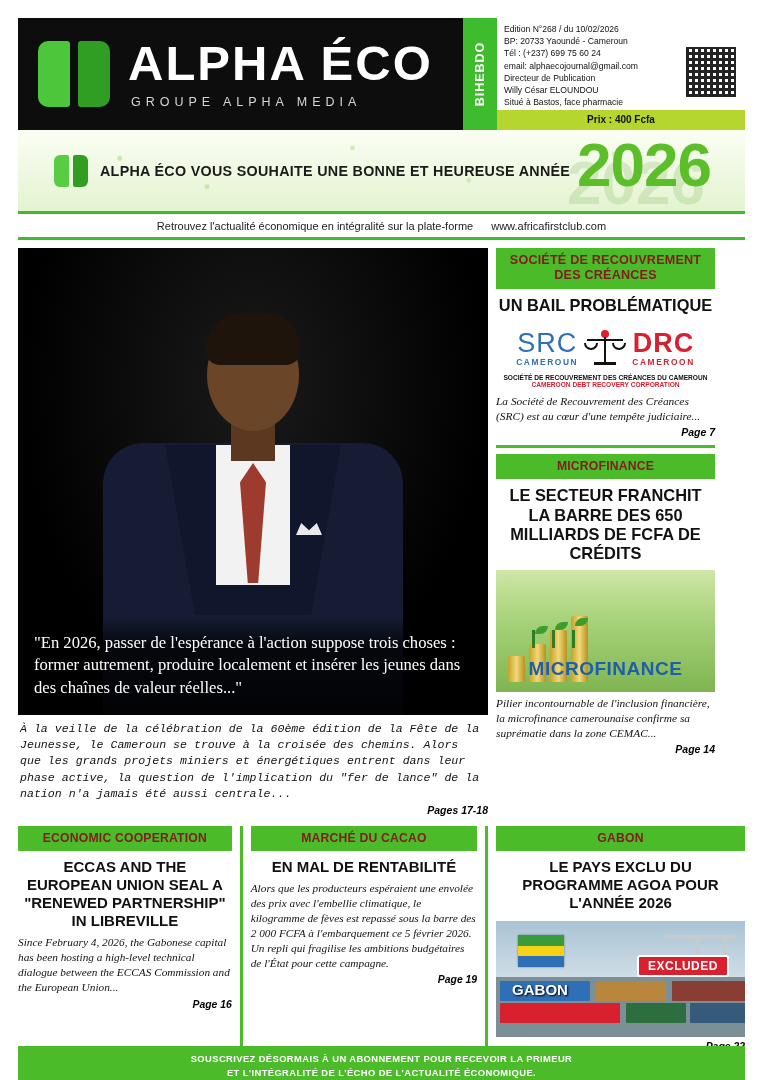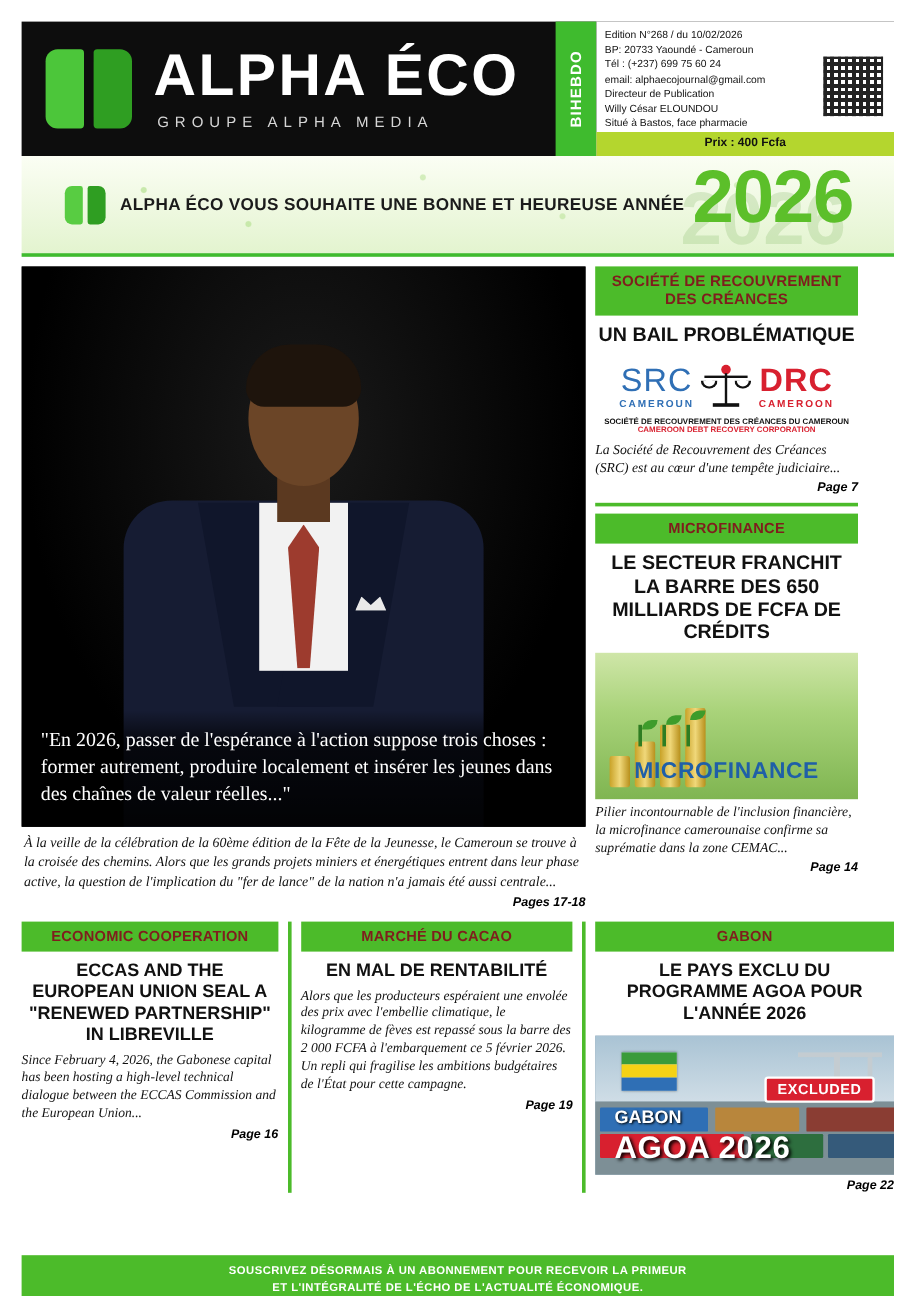--- a/index.html
+++ b/index.html
@@ -107,21 +107,21 @@
   .p-lapR { position:absolute; right: 92px; top: 160px; width: 80px; height: 170px; background:#10162b; transform: skewX(-10deg); }
   .p-pocket { position:absolute; right: 96px; top: 238px; width: 26px; height: 12px; background:#e9e9e9; clip-path: polygon(0 100%,20% 0,50% 60%,80% 0,100% 100%); }
 
   .hero-quote {
     position:absolute; left: 0; bottom: 0; width: 100%;
     padding: 14px 16px 16px 16px;
     background: linear-gradient(180deg, rgba(0,0,0,0) 0%, rgba(0,0,0,.72) 28%, rgba(0,0,0,.9) 100%);
     color:#fff; font-family:"Liberation Serif", serif; font-size: 16.6px; line-height: 1.35;
   }
   .hero-cap {
-    font-family:Liberation Serif, serif; font-style: italic; font-size: 11.6px; line-height: 1.4;
+    font-family:Liberation Mono, monospace; font-style: italic; font-size: 11.6px; line-height: 1.4;
     color:#111; padding: 6px 2px 0 2px; width: 470px;
   }
   .pagetag { text-align:right; font-weight:bold; font-style:italic; font-size: 10.5px; padding-top: 2px; }
 
   
   .gbar {
     background:#4cbb2a; color:#7f1d1d; text-align:center; font-weight:bold;
     font-size: 12.6px; padding: 5px 4px; line-height: 1.22; letter-spacing:.2px;
   }
   .gbar.small { font-size: 12.2px; }
@@ -240,20 +240,24 @@
   <div class="greet">
     <div class="greet-logo">
       <span class="l"></span>
         <span class="r"></span>
     </div>
     <div class="greet-text">ALPHA ÉCO VOUS SOUHAITE UNE BONNE ET HEUREUSE ANNÉE</div>
     <div class="greet-year-ghost">2026</div>
     <div class="greet-year">2026</div>
   </div>
 
+  <div class="tagline">
+    <span>Retrouvez l'actualité économique en intégralité sur la plate-forme</span>
+    <span class="site">www.africafirstclub.com</span>
+  </div>
 
   <div class="content">
 
     <div class="col-left">
       <div class="hero">
         <div class="hero-bg"></div>
         <div class="person">
           <div class="p-body"></div>
           <div class="p-lapL"></div>
           <div class="p-lapR"></div>
@@ -367,21 +371,20 @@
           <i style="left:30px;top:6px;width:5px;height:34px"></i>
           <i style="left:58px;top:10px;width:4px;height:16px"></i>
         </div>
         <div class="gabon-flag">
           <b style="background:#3a9b3a"></b>
             <b style="background:#f5d215"></b>
             <b style="background:#2f6fb5"></b>
         </div>
         <div class="excl">EXCLUDED</div>
         <div class="gabon-word">GABON</div>
-        <div class="agoa-word">AGOA 2026</div>
       </div>
       <div class="bpage">Page 22</div>
     </div>
   </div>
 
   <div class="footer">
     <div>SOUSCRIVEZ DÉSORMAIS À UN ABONNEMENT POUR RECEVOIR LA PRIMEUR</div>
     <div>ET L'INTÉGRALITÉ DE L'ÉCHO DE L'ACTUALITÉ ÉCONOMIQUE.</div>
   </div>
 </div>

